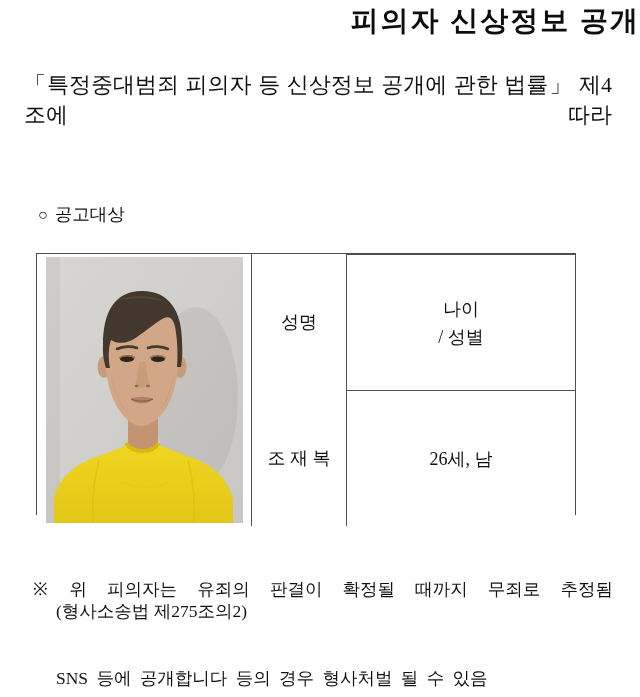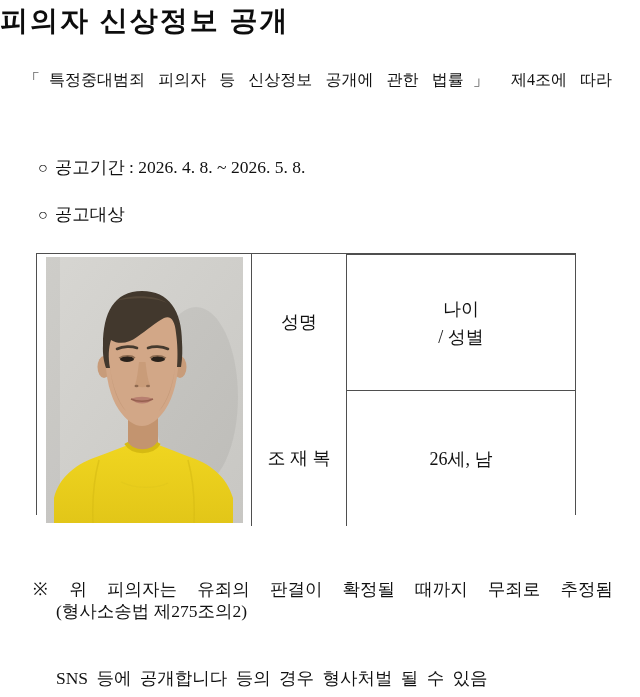--- a/index.html
+++ b/index.html
@@ -10,32 +10,32 @@
     height: 697px;
     background: #ffffff;
     font-family: "Liberation Serif", "DejaVu Serif", serif;
     color: #111111;
     overflow: hidden;
   }
   .page-title {
     position: absolute;
     top: 2px; left: 0;
     width: 640px;
-    text-align: left;
+    text-align: right;
     font-family: "Liberation Sans", "DejaVu Sans", sans-serif;
     font-weight: 800;
     font-size: 28px;
     letter-spacing: 2px;
     color: #0d0d0d;
   }
   .intro-line1 {
     position: absolute;
     left: 24px; top: 70px;
     width: 588px;
-    font-size: 16px;
+    font-size: 22px;
     text-align: justify;
     text-align-last: justify;
     white-space: normal;
   }
   .intro-line2 {
     position: absolute;
     left: 37px; top: 103px;
     font-size: 17.5px;
     word-spacing: 3px;
   }
@@ -97,23 +97,20 @@
 </style>
 </head>
 <body>
 
 <div class="page">
 
   <h1 class="page-title">피의자 신상정보 공개</h1>
 
   <div class="intro-line1">「특정중대범죄 피의자 등 신상정보 공개에 관한 법률」 제4조에 따라</div>
 
-  <div class="bullet bullet-1">
-    <span class="bullet-marker">○</span><span>공고기간 : 2026. 4. 8. ~ 2026. 5. 8.</span>
-  </div>
   <div class="bullet bullet-2">
     <span class="bullet-marker">○</span><span>공고대상</span>
   </div>
 
   <div class="info-table">
     <div class="cell cell-photo">
       <div class="photo-frame">
         <svg viewBox="0 0 197 266" xmlns="http://www.w3.org/2000/svg">
           <defs>
             <linearGradient id="wallGrad" x1="0" y1="0" x2="1" y2="1">

